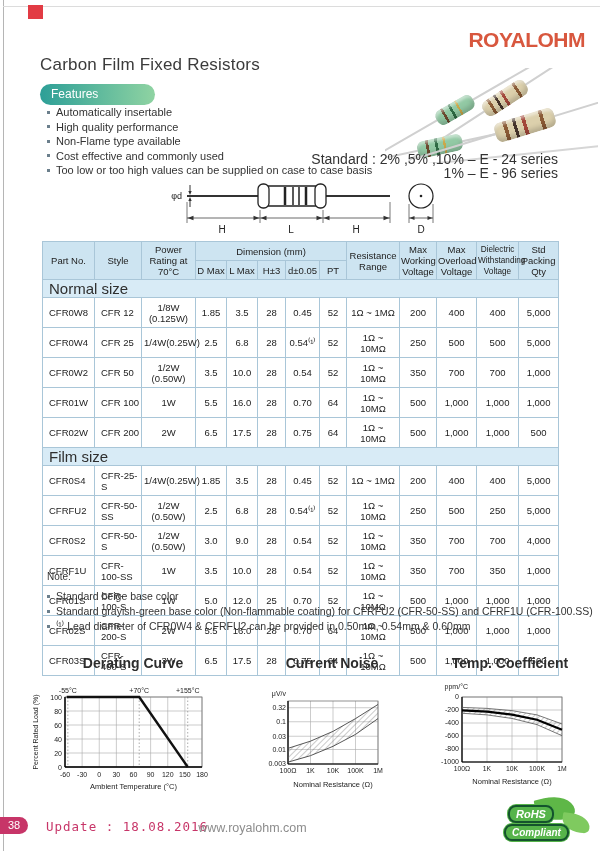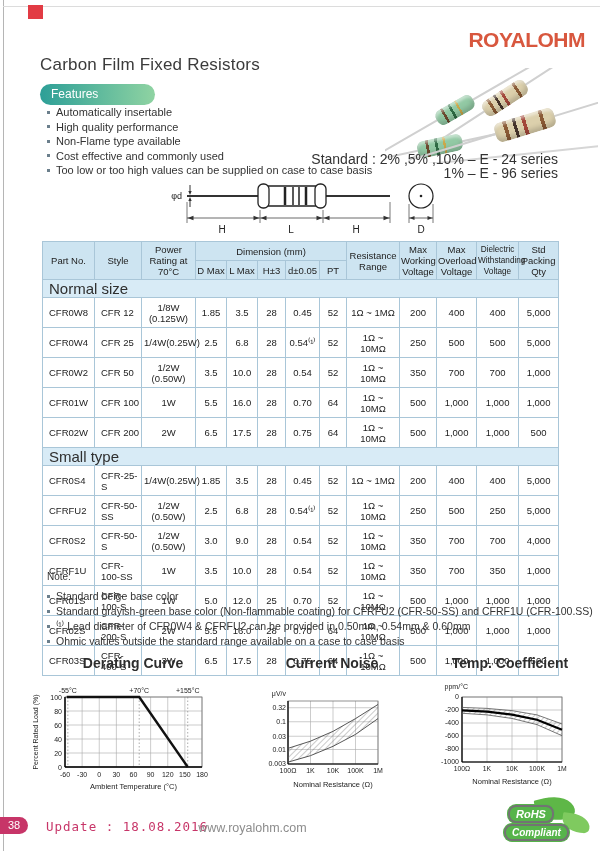--- a/index.html
+++ b/index.html
@@ -56,21 +56,21 @@
   
   .page-pill{left:0;top:817px;width:28px;height:17px;background:#c73568;color:#fff;font-size:11px;
     line-height:17px;text-align:center;border-radius:0 9px 9px 0;}
   .update{left:46px;top:819px;font-family:"DejaVu Sans Mono",monospace;font-size:12.5px;color:#c73568;letter-spacing:1px;}
   .website{left:150px;width:205px;top:821px;text-align:center;color:#8c8c8c;font-size:12.5px;}
   .rohs{left:502px;top:799px;width:94px;height:48px;}
   .leaf{position:absolute;}
   .leaf1{width:38px;height:25px;left:34px;top:-3px;border-radius:2px 100% 10px 100%;transform:rotate(-14deg);background:#5eb747;}
   .leaf2{width:28px;height:18px;left:60px;top:15px;border-radius:2px 100% 8px 100%;transform:rotate(8deg);background:#7fca5f;}
   .rohs-pill{position:absolute;background:#56b44a;color:#fff;font-weight:bold;font-style:italic;
-    border:2px solid #737373;border-radius:8px;box-shadow:0 0 0 1px #56b44a;padding:0 6px;line-height:14px;font-size:11px;}
+    border:2px solid #14532d;border-radius:8px;box-shadow:0 0 0 1px #56b44a;padding:0 6px;line-height:14px;font-size:11px;}
   .rohs-line1{left:6px;top:6px;}
   .rohs-line2{left:2px;top:25px;font-size:10px;line-height:13px;}
 </style>
 </head>
 <body>
 
 <div class="abs page-edge-left"></div>
 <div class="abs page-edge-top"></div>
 <div class="abs corner-square"></div>
 
@@ -262,21 +262,21 @@
         <td>64</td>
         <td>1Ω ~ 10MΩ</td>
         <td>500</td>
         <td>1,000</td>
         <td>1,000</td>
         <td>500</td>
       </tr>
     </tbody>
   <tbody>
     <tr class="section">
-        <td colspan="13">Small type</td>
+        <td colspan="13">Film size</td>
       </tr>
   <tr>
         <td class="al">CFR0S4</td>
         <td class="al">CFR-25-S</td>
         <td>1/4W(0.25W)</td>
         <td>1.85</td>
         <td>3.5</td>
         <td>28</td>
         <td>0.45</td>
         <td>52</td>
@@ -377,21 +377,20 @@
         <td>500</td>
       </tr>
     </tbody>
 </table>
 
 <div class="abs note-block">
   <div class="note-title">Note:</div>
   <div class="bullet-item">Standard beige base color</div>
   <div class="bullet-item">Standard grayish-green base color (Non-flammable coating) for CFRFU2 (CFR-50-SS) and CFRF1U (CFR-100.SS)</div>
   <div class="bullet-item">⁽¹⁾ Lead diameter of CFR0W4 &amp; CFRFU2 can be provided in 0.50mm, 0.54mm &amp; 0.60mm</div>
-  <div class="bullet-item">Ohmic values outside the standard range available on a case to case basis</div>
 </div>
 
 <div class="abs chart" id="chart-derating">
   <div class="chart-title">Derating Curve</div>
   <div><svg width="210" height="118">
         <line x1="37" y1="17" x2="37" y2="87" stroke="#aaa" stroke-width="0.6"></line>
         <text x="37" y="97" font-size="7" fill="#222" text-anchor="middle">-60</text>
         <line x1="54.125" y1="17" x2="54.125" y2="87" stroke="#aaa" stroke-width="0.6"></line>
         <text x="54.125" y="97" font-size="7" fill="#222" text-anchor="middle">-30</text>
         <line x1="71.25" y1="17" x2="71.25" y2="87" stroke="#aaa" stroke-width="0.6"></line>

